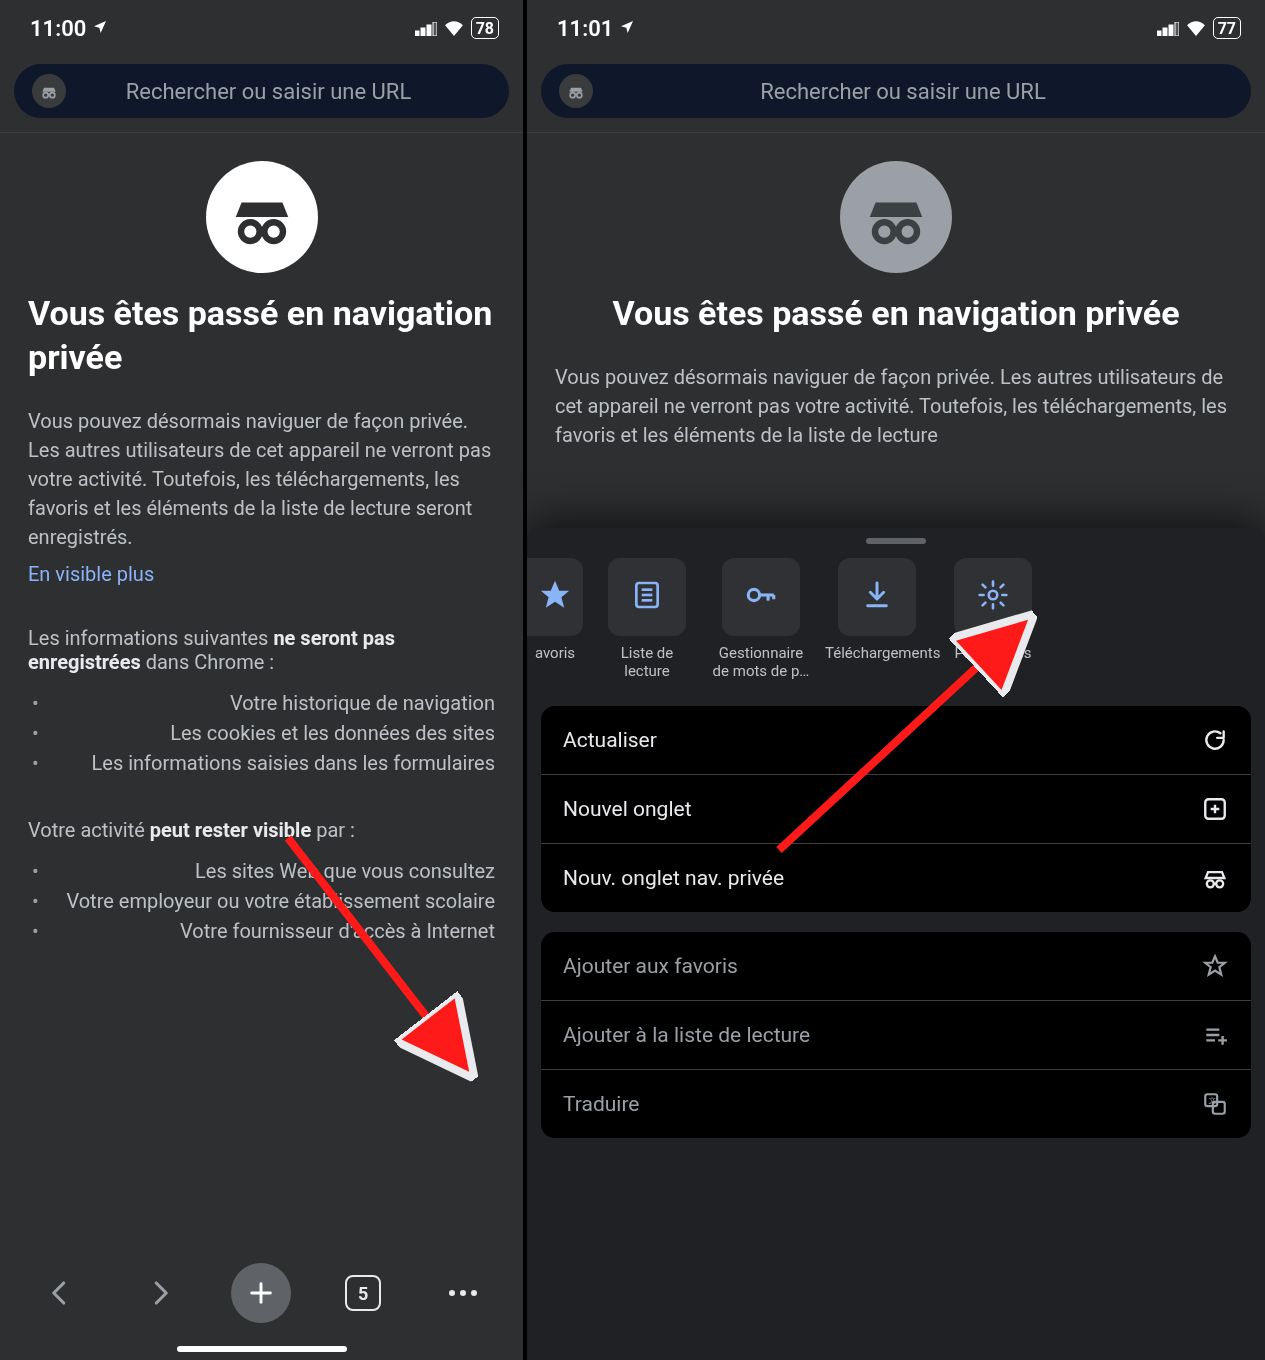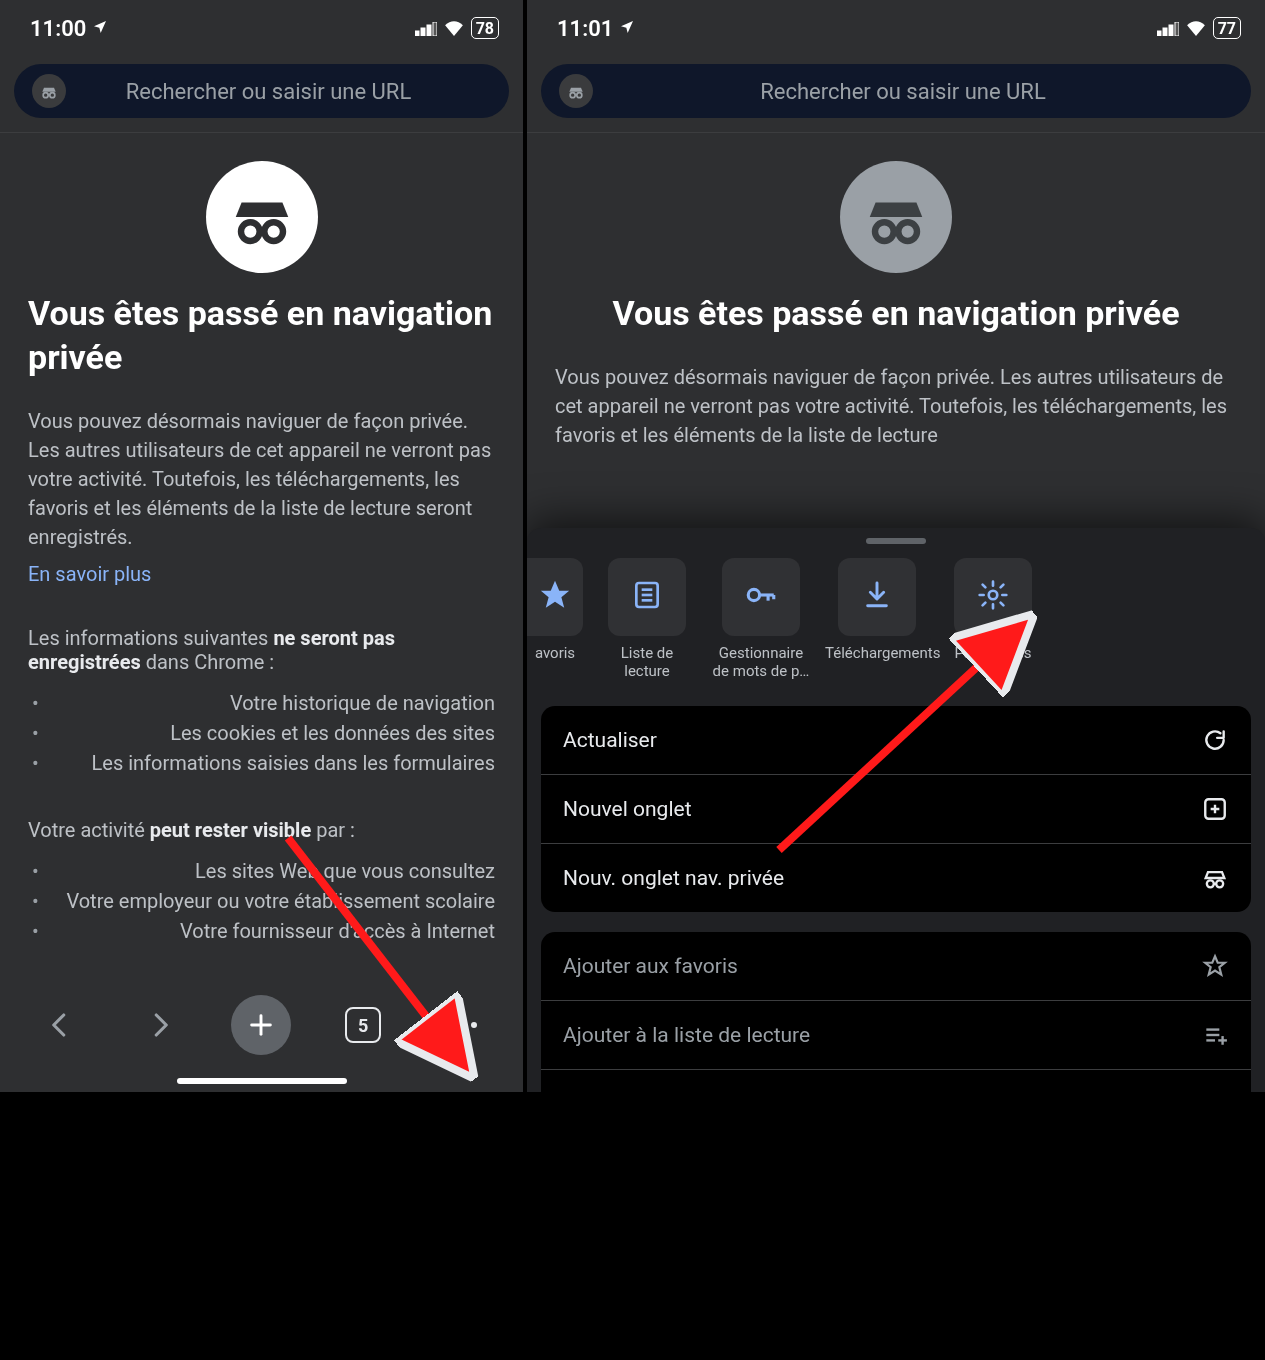--- a/index.html
+++ b/index.html
@@ -6,21 +6,21 @@
   body {
     background: #000;
     font-family: -apple-system, BlinkMacSystemFont, "Segoe UI", Roboto, sans-serif;
     width: 1265px;
     height: 1360px;
     display: flex;
     overflow: hidden;
   }
   .screen {
     position: relative;
-    height: 1092px;
+    height: 1360px;
     background: #2e2f31;
     color: #e8eaed;
     overflow: hidden;
   }
   .screen.left { width: 527px; border-right: 4px solid #000; }
   .screen.right { width: 738px; flex: 1; }
   
   .status-bar {
     height: 56px;
     display: flex;
@@ -201,21 +201,21 @@
         <svg width="70" height="70" viewBox="0 0 24 24">
             <path d="M5 7 L19 7 L21 12 L3 12 Z" fill="#2e2f31" stroke="none"></path>
             <circle cx="8" cy="17" r="3.2" stroke="#2e2f31" stroke-width="2.2"></circle>
             <circle cx="16" cy="17" r="3.2" stroke="#2e2f31" stroke-width="2.2"></circle>
             <line x1="11" y1="17" x2="13" y2="17" stroke="#2e2f31" stroke-width="2.2"></line>
           </svg>
       </div>
       <h1>Vous êtes passé en navigation privée</h1>
     </div>
     <p class="para">Vous pouvez désormais naviguer de façon privée. Les autres utilisateurs de cet appareil ne verront pas votre activité. Toutefois, les téléchargements, les favoris et les éléments de la liste de lecture seront enregistrés.</p>
-    <a class="link">En savoir plus</a>
+    <a class="link">En visible plus</a>
 
     <p class="subhead">
       <span>Les informations suivantes </span><b>ne seront pas enregistrées</b><span> dans Chrome :</span>
     </p>
     <ul class="bullets">
       <li>Votre historique de navigation</li>
       <li>Les cookies et les données des sites</li>
       <li>Les informations saisies dans les formulaires</li>
     </ul>
 

